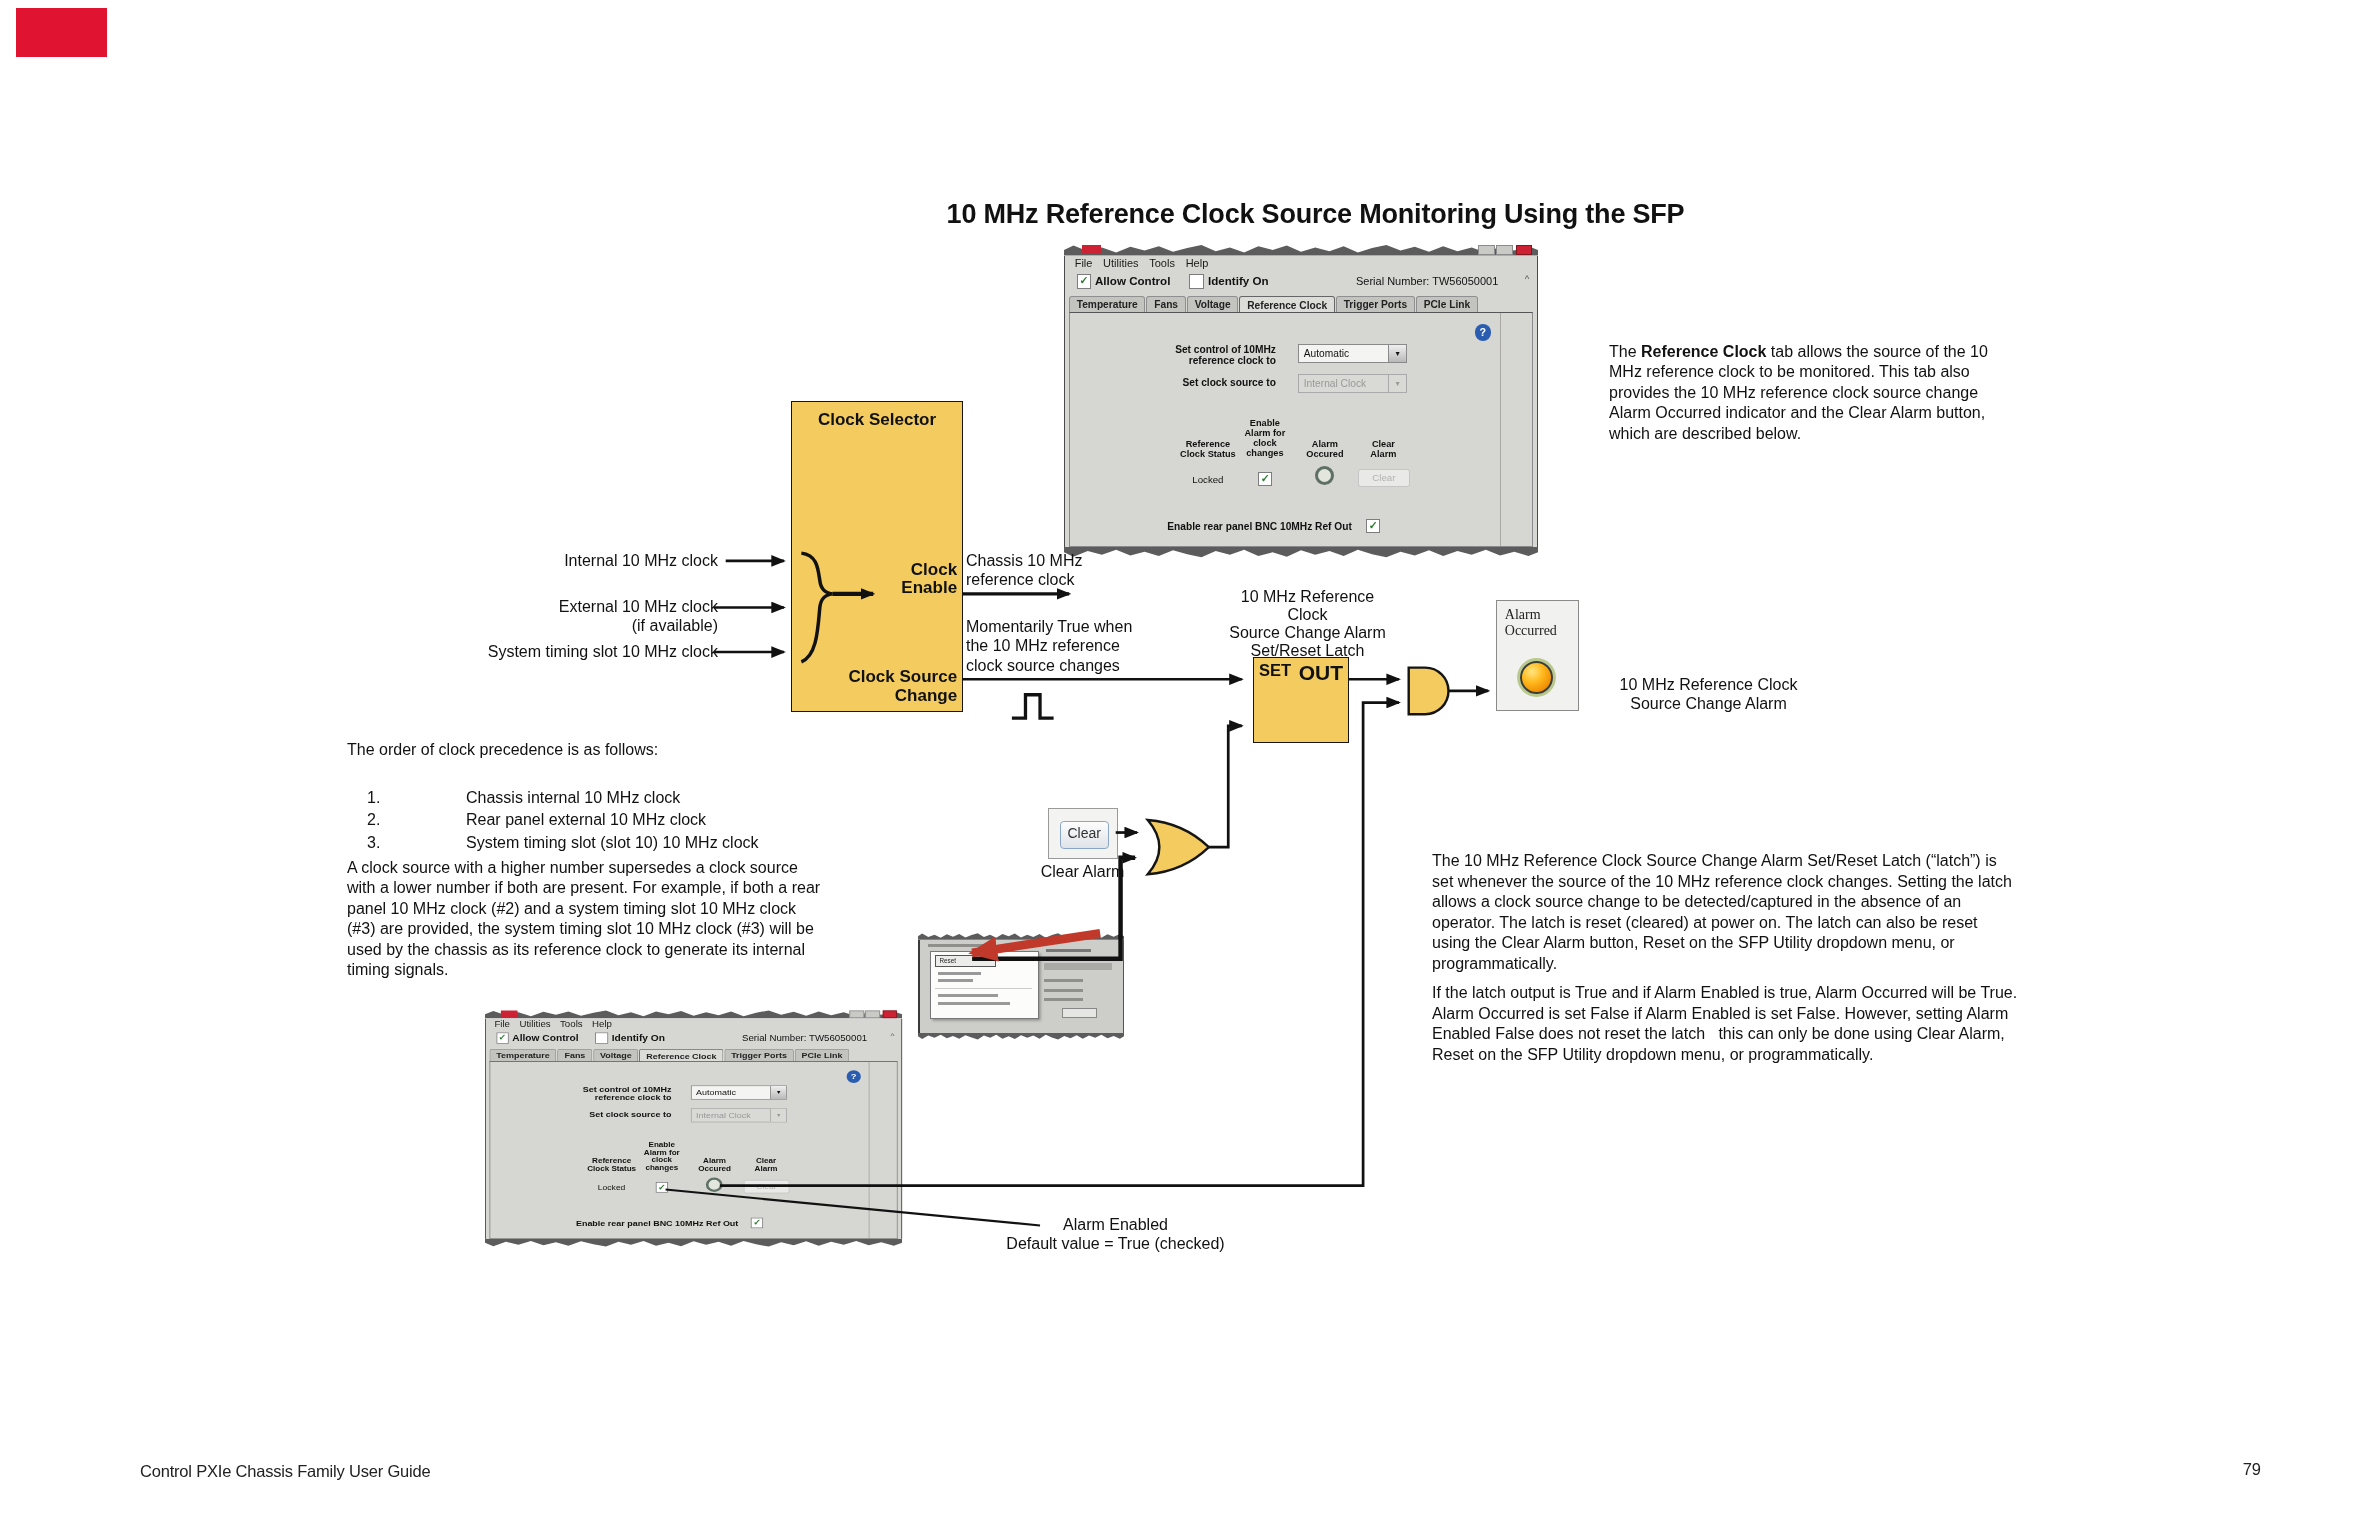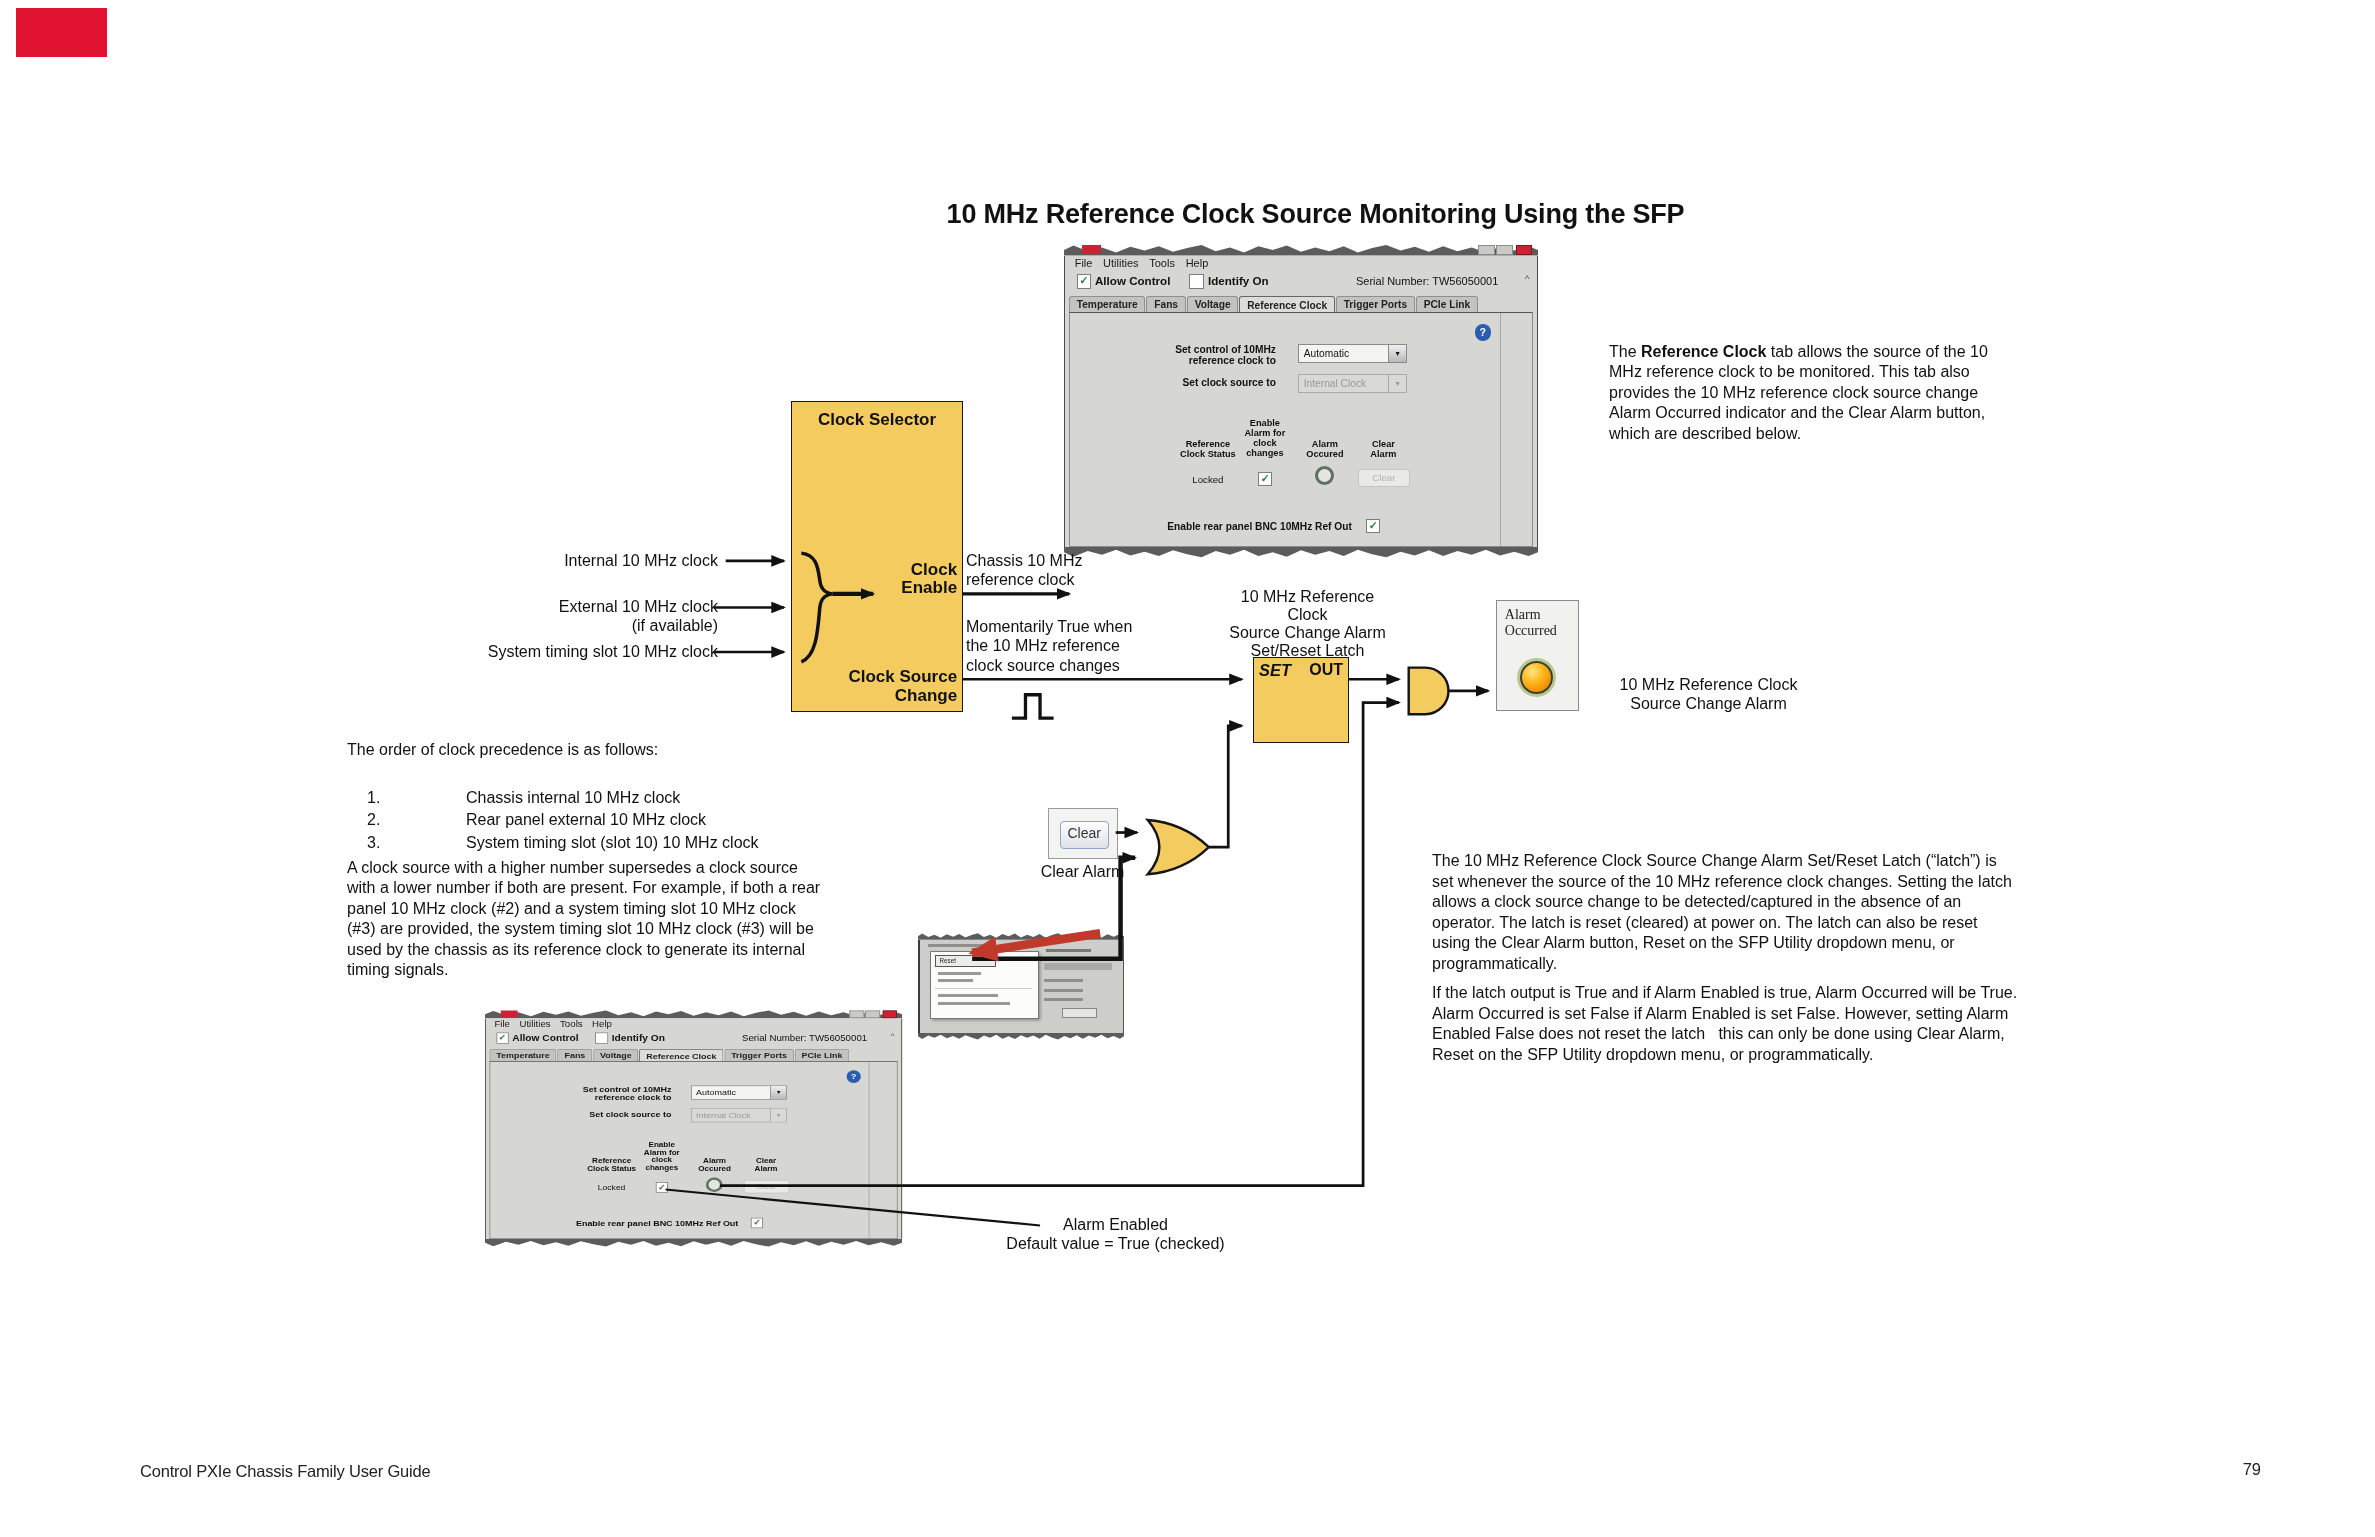--- a/index.html
+++ b/index.html
@@ -54,22 +54,22 @@
   
   .sel-box{left:791px;top:401px;width:172px;height:311px;background:#f3cb5f;border:1.9px solid #151515;box-sizing:border-box;}
   .sel-title{position:absolute;left:0;right:0;top:7.8px;text-align:center;font-size:17px;font-weight:bold;}
   .sel-body{position:absolute;left:7.8px;right:7.8px;top:37px;text-align:center;font-size:15.5px;line-height:20px;}
   .sel-out1{position:absolute;right:4.9px;top:159px;width:116px;text-align:right;font-size:17px;font-weight:bold;line-height:18.4px;}
   .sel-out2{position:absolute;right:4.9px;bottom:5.8px;width:146px;text-align:right;font-size:17px;font-weight:bold;line-height:18.4px;}
   .dlabel{font-size:16px;line-height:19.4px;}
   .in-label{width:320px;text-align:right;}
   .gate-label{font-weight:bold;text-align:center;}
   .latch-box{left:1253px;top:657px;width:96px;height:86px;background:#f3cb5f;border:1.9px solid #151515;box-sizing:border-box;}
-  .latch-box .set{position:absolute;left:4.9px;top:2.9px;font-size:16.5px;font-weight:bold;font-style:italic;}
-  .latch-box .out{position:absolute;right:4.9px;top:2.9px;font-size:16px;font-weight:bold;}
+  .latch-box .set{position:absolute;left:4.9px;top:2.9px;font-size:16.5px;font-weight:bold;}
+  .latch-box .out{position:absolute;right:4.9px;top:2.9px;font-size:21px;font-weight:bold;}
   .alarm-box{left:1496px;top:600px;width:83px;height:111px;background:#f1f1ef;border:1.9px solid #8a8a8a;box-sizing:border-box;font-family:Liberation Serif, serif;}
   .alarm-box .txt{position:absolute;left:7.8px;top:5.8px;font-size:14px;line-height:16px;color:#222;}
   .led{position:absolute;left:23px;top:60px;width:29px;height:29px;border-radius:50%;background:radial-gradient(circle at 35% 30%, #ffe680 0%, #ffb71b 40%, #ef8d05 75%, #c96a00 100%);border:2.9px solid #3a3f35;box-shadow:0 0 0 2.9px #b9c98e;}
   .clear-unit{left:1048px;top:808px;width:70px;height:51px;background:#f3f3f1;border:1.9px solid #9a9a9a;box-sizing:border-box;}
   .clear-btn{position:absolute;left:10.7px;top:11.6px;width:47px;height:26px;background:linear-gradient(#fdfdfd,#dfe3e8);border:1.9px solid #89a6c8;border-radius:3.9px;font-size:14px;color:#333;text-align:center;line-height:23px;}
 
   
   #mini{left:918px;top:932px;width:206px;height:109px;filter:blur(0.3px);}
   #mini .torn{height:7.8px;}
   #mini .mini-body{position:relative;height:93px;background:#cdcdc9;border-left:2.9px solid #3a3a3a;border-right:1px solid #555;}

